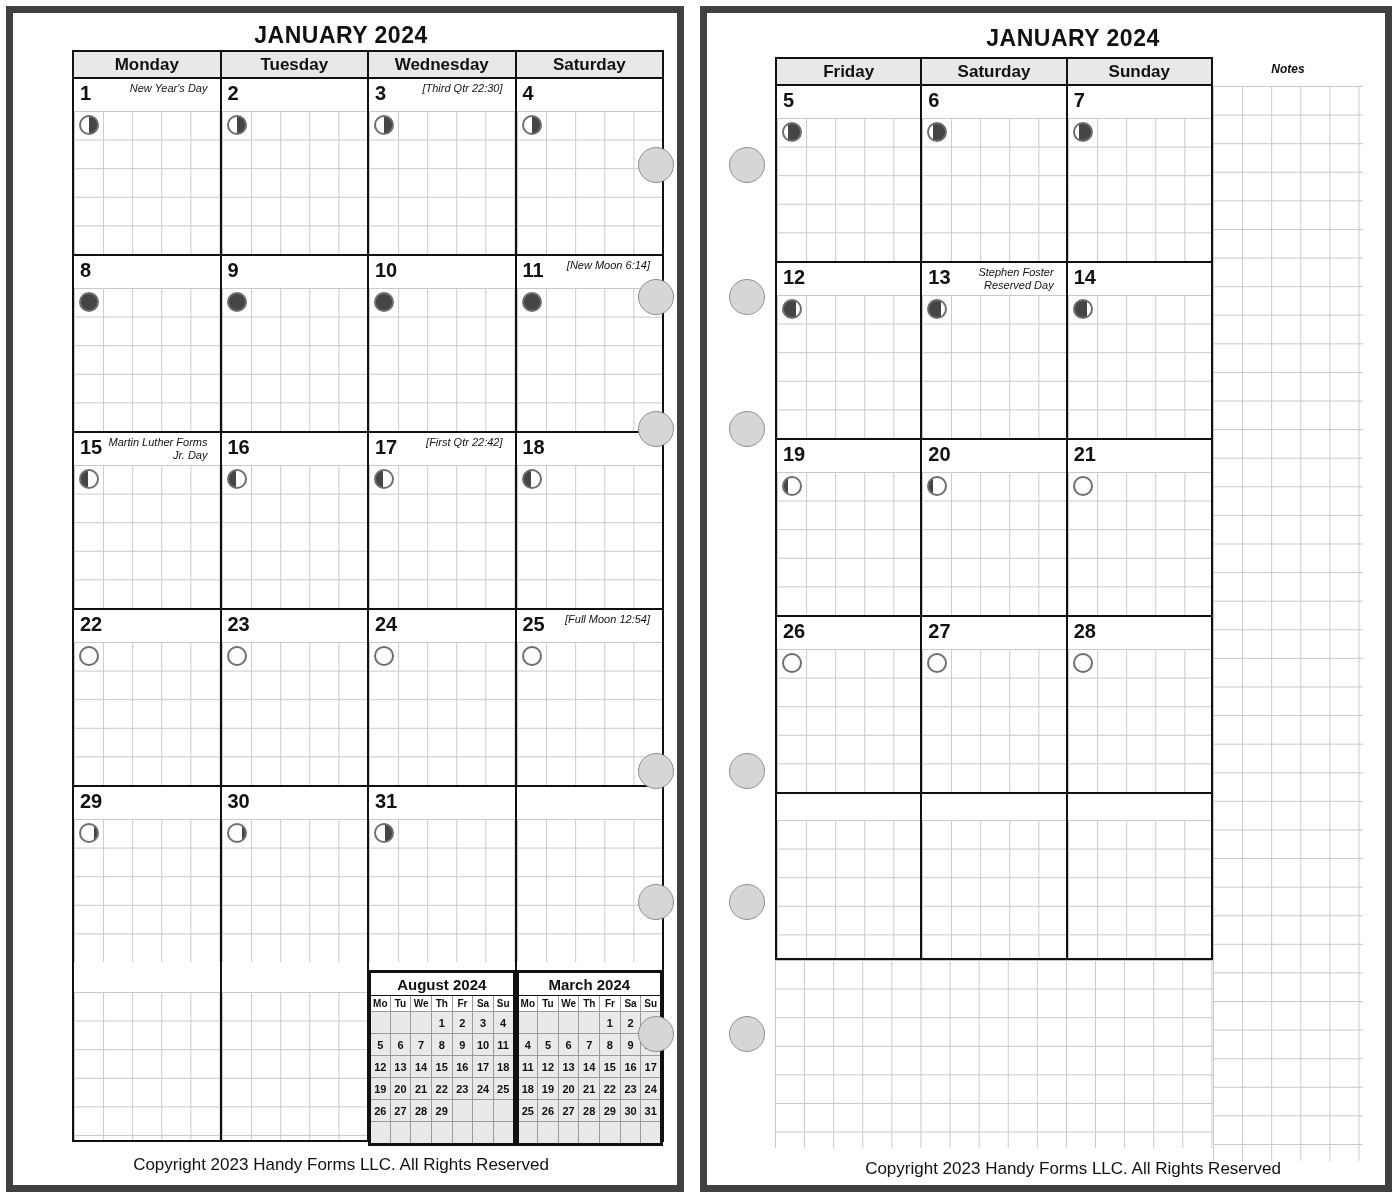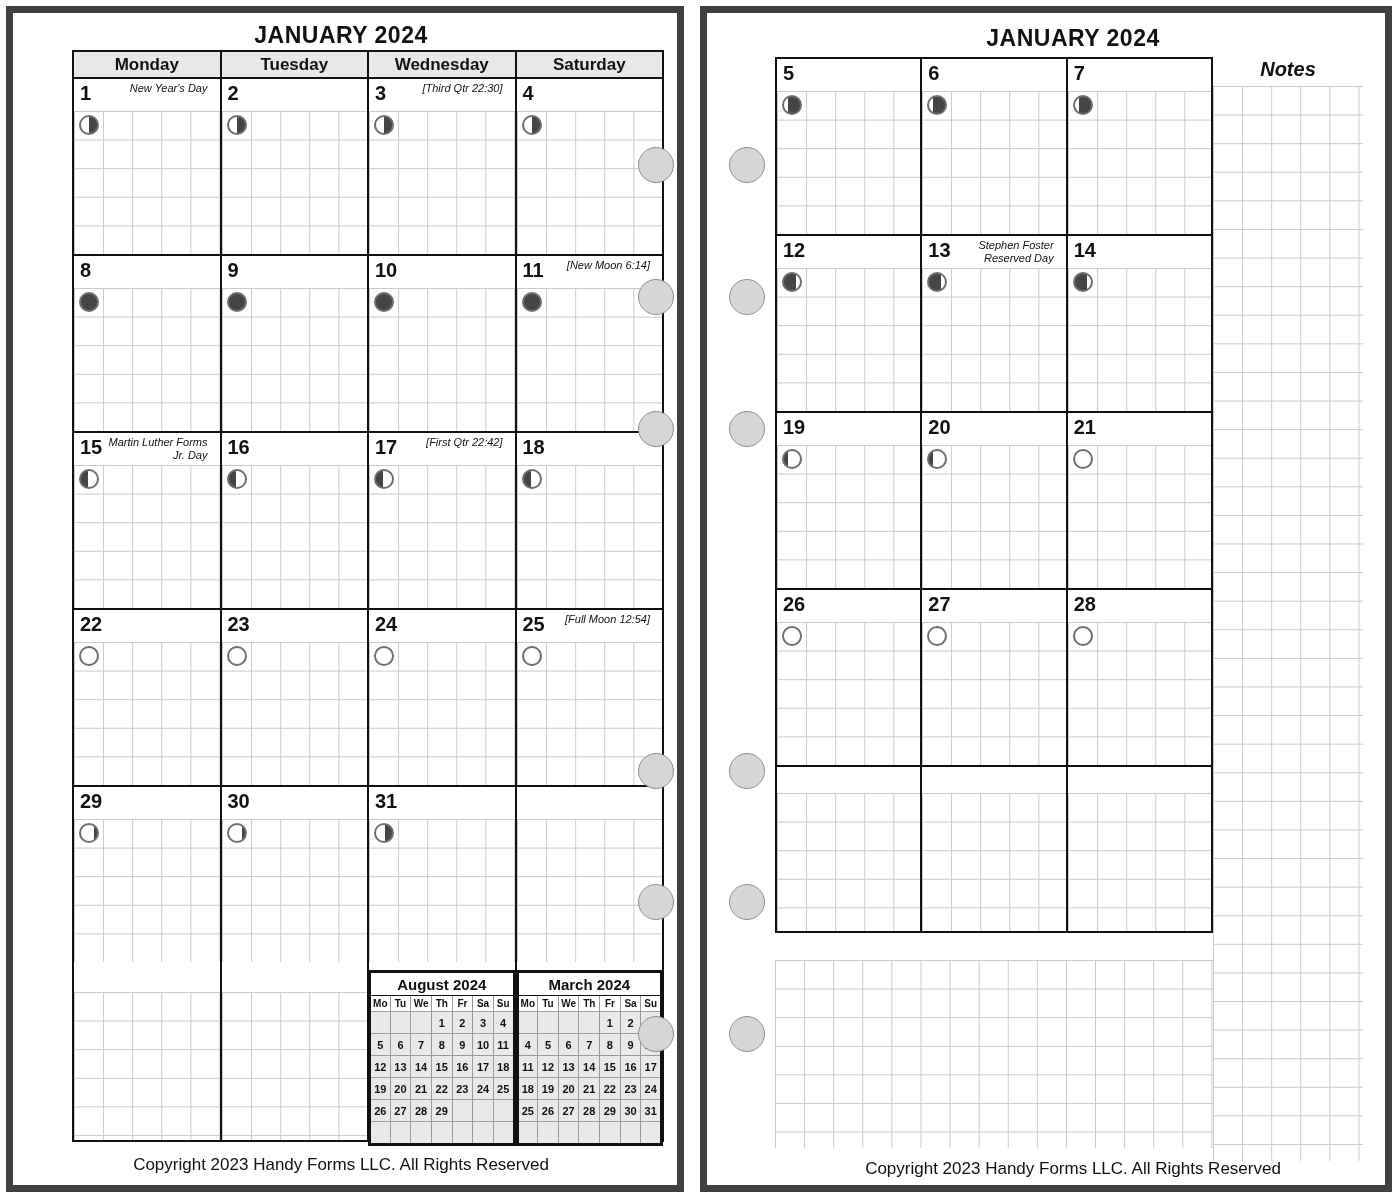--- a/index.html
+++ b/index.html
@@ -62,21 +62,21 @@
           border:3px solid #111; border-collapse:collapse; table-layout:fixed;
           width:calc(100% + 2px); background:#fff; }
   .mini td { border:1px solid #9a9a9a; text-align:center; padding:0; overflow:hidden; }
   .mini .mtitle td { font-weight:bold; font-size:15px; height:22px; background:#fff;
                      border:1px solid #111; }
   .mini .mdow td { font-weight:bold; font-size:10px; height:15px; background:#fff; }
   .mini .mdate td { font-size:11px; font-weight:bold; background:#e9e9e9; height:21px; }
 
   
   .notes-label { position:absolute; top:44px; left:506px; width:150px; text-align:center;
-                 font-weight:bold; font-style:italic; font-size:20px; line-height:25px; }
+                 font-weight:bold; font-style:italic; font-size:12px; line-height:25px; }
   #notes-grid    { position:absolute; left:506px; top:73px;  width:150px; height:1075px; }
   #overflow-grid { position:absolute; left:68px;  top:947px; width:438px; height:188px; }
 
   .copyright { position:absolute; font-size:17px; text-align:center; }
   #copyright-left  { top:1142px; left:32px; width:592px; }
   #copyright-right { top:1146px; left:68px; width:596px; }
 
   .hole { position:absolute; width:34px; height:34px; border-radius:50%;
           background:#d6d6d6; border:1px solid #8f8f8f; }
 </style>
@@ -433,20 +433,25 @@
         <div class="hole" style="left: 625px; top: 1003px;"></div>
       </div>
   </div>
 
   <div class="page" id="page-right">
     <div class="title" id="right-title">JANUARY 2024</div>
 
     <div class="notes-label">Notes</div>
 
     <div class="cal" id="cal-right">
+      <div class="dow-row" id="right-dow">
+          <div class="dow-cell">Friday</div>
+          <div class="dow-cell">Saturday</div>
+          <div class="dow-cell">Sunday</div>
+        </div>
       <div id="right-weeks">
           <div class="week-row">
             <div class="day-cell">
               <div class="day-strip">
                 <div class="day-num">5</div>
               </div>
               <div class="day-grid">
                 <div class="moon wanc"></div>
               </div>
             </div>

